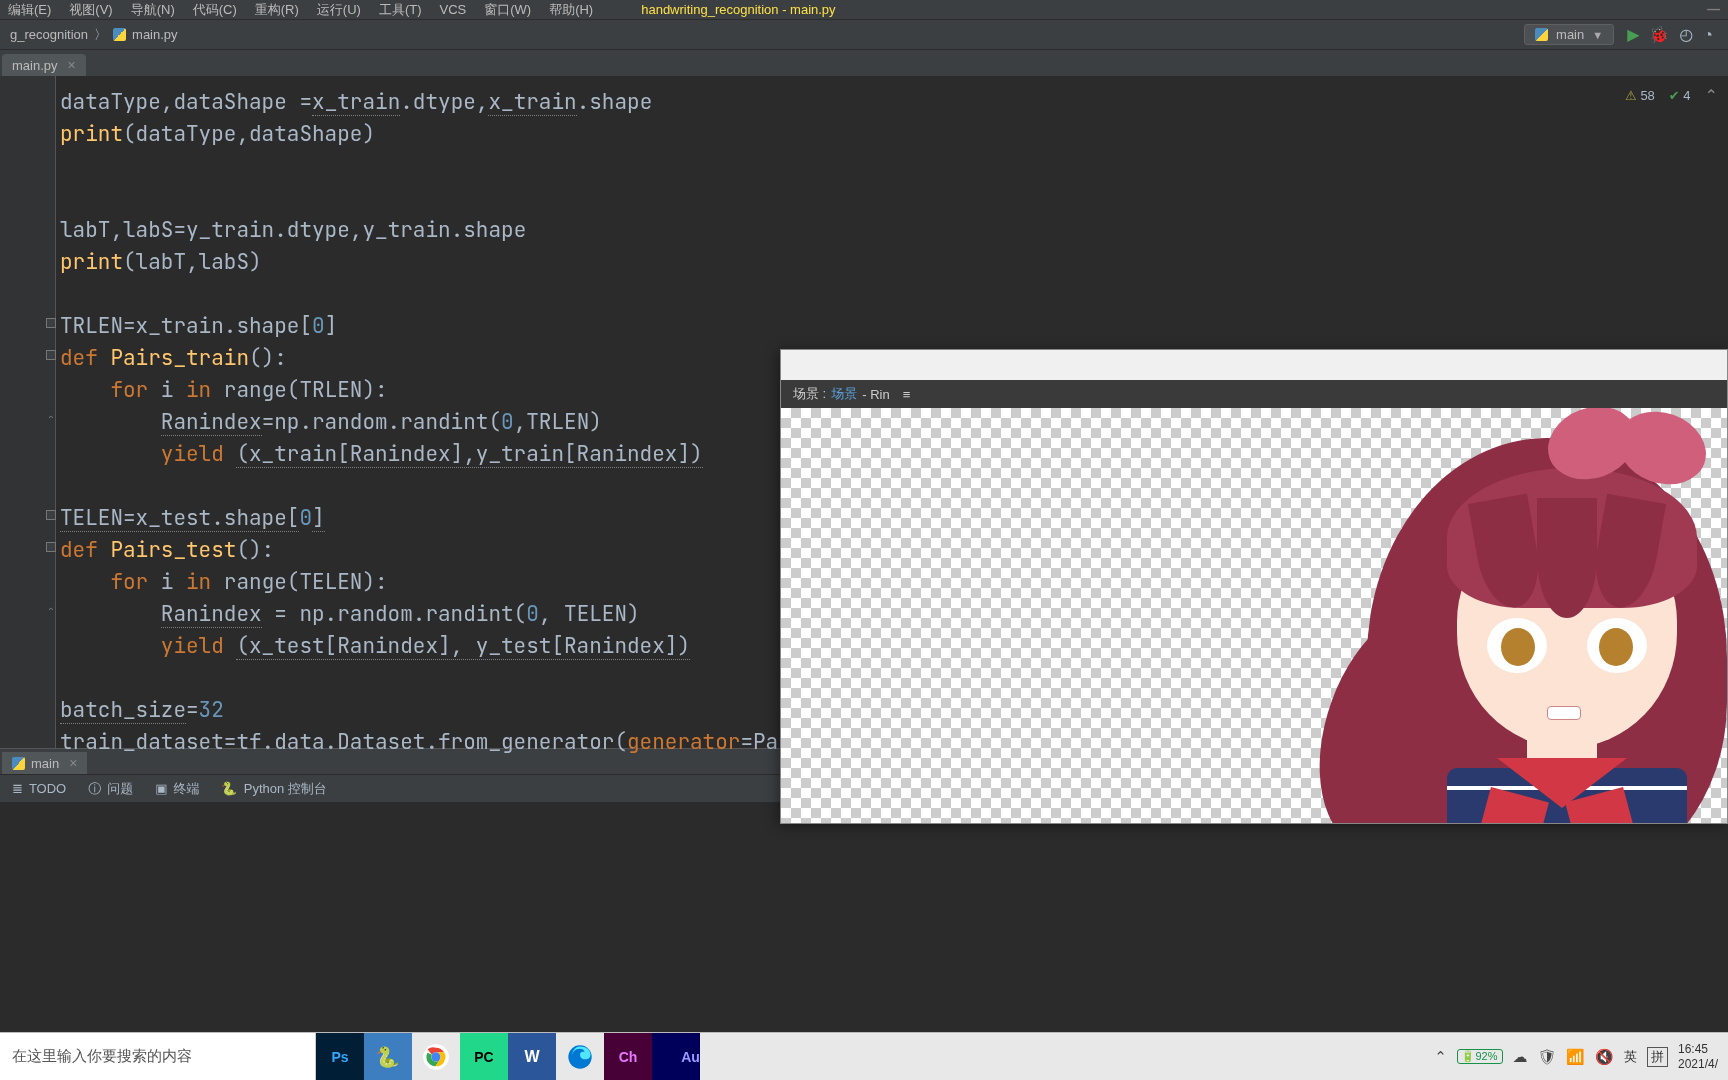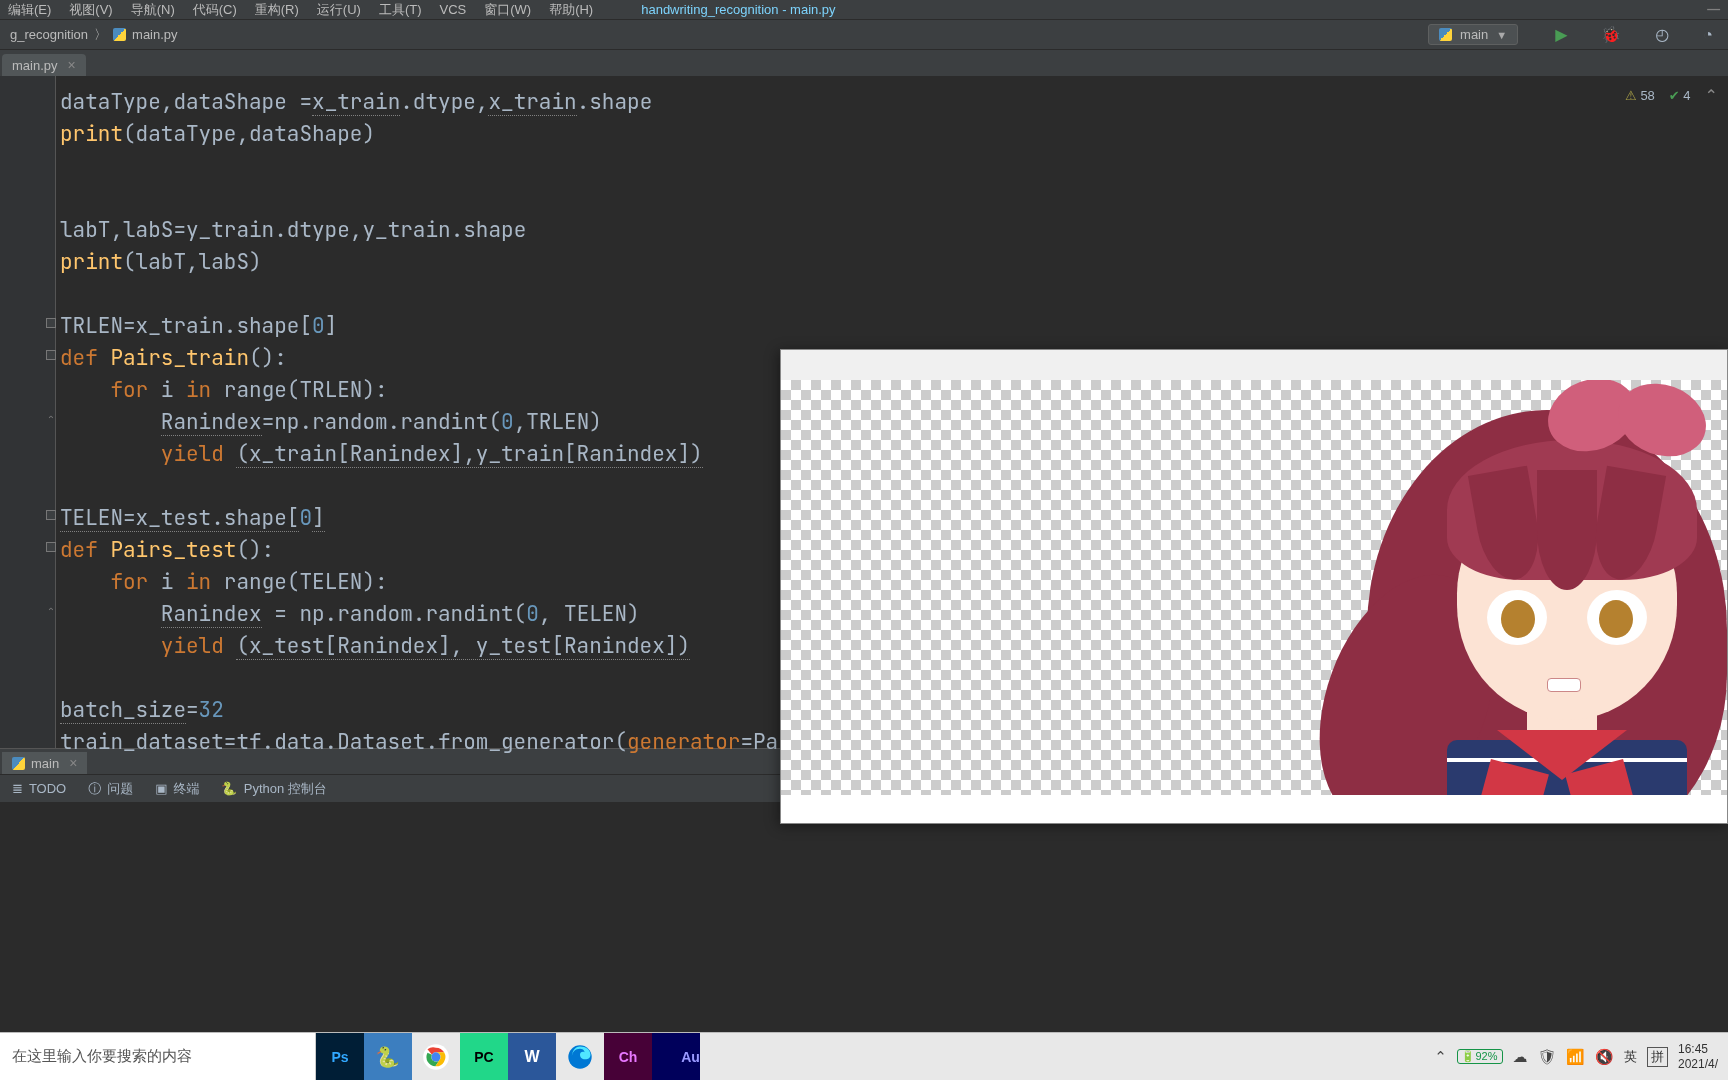--- a/index.html
+++ b/index.html
@@ -17,32 +17,31 @@
   height: 20px;
   display: flex;
   align-items: center;
   padding: 0 8px;
   font-size: 13px;
   color: #bbbbbb;
   border-bottom: 1px solid #2b2b2b;
 }
 .menu-item { margin-right: 18px; cursor: pointer; }
 .menu-gap { flex: 1; }
-.win-title { color: #7dd3fc; margin-left: 30px; }
+.win-title { color: #fde047; margin-left: 30px; }
 .win-controls { display: flex; gap: 24px; color: #808080; font-size: 18px; }
 .nav-bar {
   background: #3c3f41;
   height: 30px;
   display: flex;
   align-items: center;
   padding: 0 10px;
   font-size: 13px;
   color: #bbbbbb;
   border-bottom: 1px solid #2b2b2b;
-  gap: 24px;
 }
 .breadcrumb { display: flex; align-items: center; gap: 6px; }
 .py-icon {
   width: 13px; height: 13px;
   display: inline-block;
   background: linear-gradient(135deg, #4b8bbe 50%, #ffd43b 50%);
   border-radius: 2px;
 }
 .run-config {
   display: flex; align-items: center; gap: 8px;
@@ -316,20 +315,26 @@
     <span>终端</span>
   </span>
   <span class="status-item">
     <span>🐍</span>
     <span>Python 控制台</span>
   </span>
 </div>
 
 <div class="overlay">
   <div class="overlay-top"></div>
+  <div class="overlay-scene-bar">
+    <span>场景 :</span>
+    <span class="lnk">场景</span>
+    <span>- Rin</span>
+    <span style="margin-left:8px;">≡</span>
+  </div>
   <div class="overlay-canvas">
     <div class="chara">
       <div class="hair-back"></div>
       <div class="hair-back2"></div>
       <div class="collar"></div>
       <div class="neck"></div>
       <div class="face"></div>
       <div class="eye-l"></div>
       <div class="eye-r"></div>
       <div class="mouth"></div>

